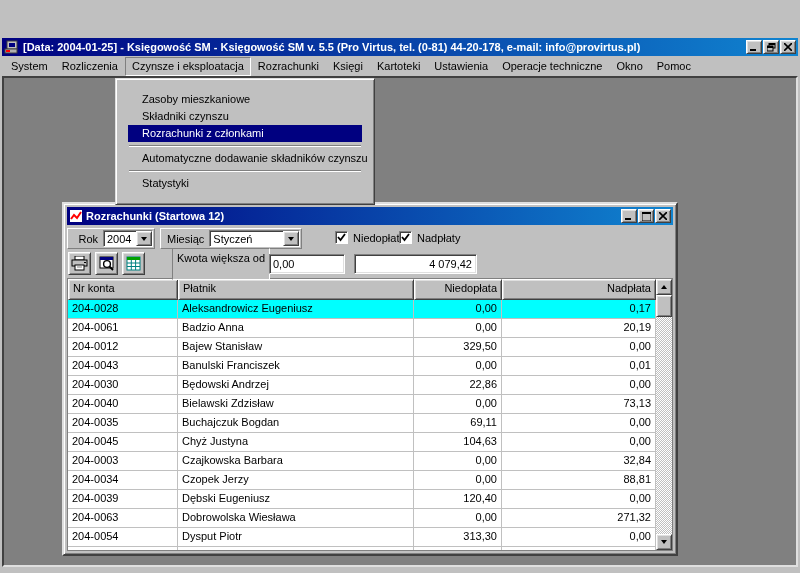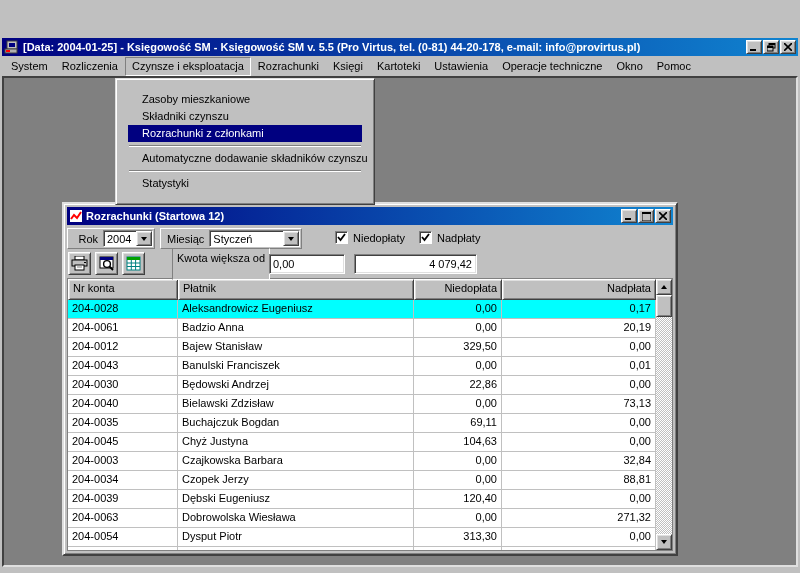--- a/index.html
+++ b/index.html
@@ -186,21 +186,21 @@
           </div>
         </div>
         <div class="chk" style="left:244px;padding-left:24px;">
           <div class="chkbox">
             <svg width="9" height="9" viewBox="0 0 9 9">
                 <path d="M1 4 L3.5 7 L8 1" stroke="#000" stroke-width="1.8" fill="none"></path>
               </svg>
           </div>
           <div class="chklabel">Niedopłaty</div>
         </div>
-        <div class="chk" style="left:352px;justify-content:flex-end;">
+        <div class="chk" style="left:332px;justify-content:flex-end;">
           <div class="chkbox">
             <svg width="9" height="9" viewBox="0 0 9 9">
                 <path d="M1 4 L3.5 7 L8 1" stroke="#000" stroke-width="1.8" fill="none"></path>
               </svg>
           </div>
           <div class="chklabel">Nadpłaty</div>
         </div>
       </div>
 
       <div class="row2">

